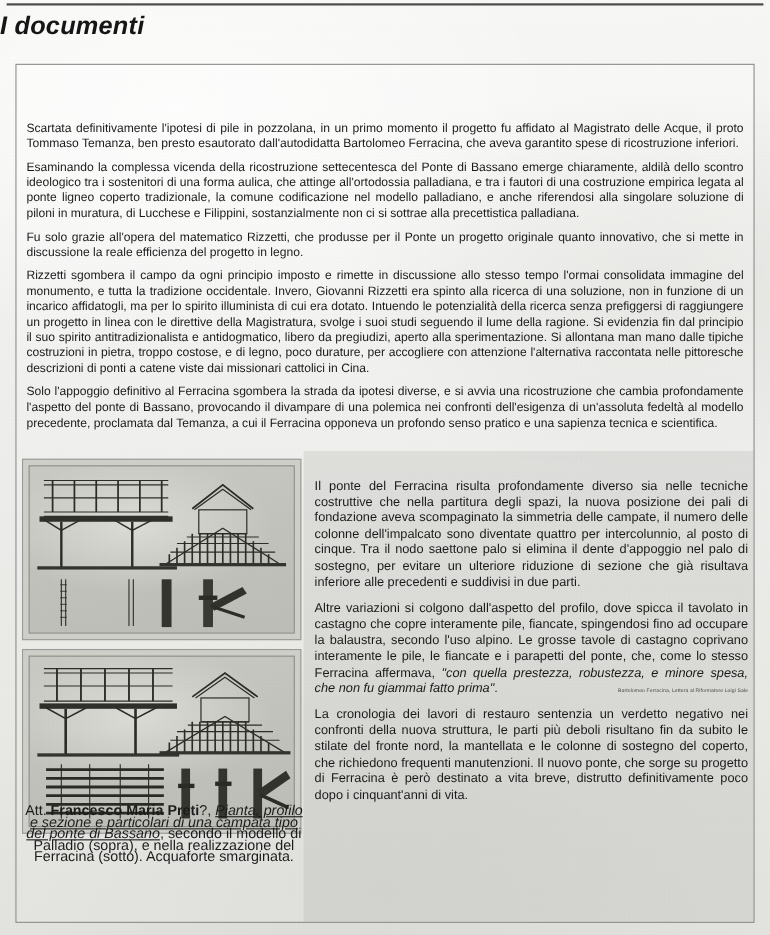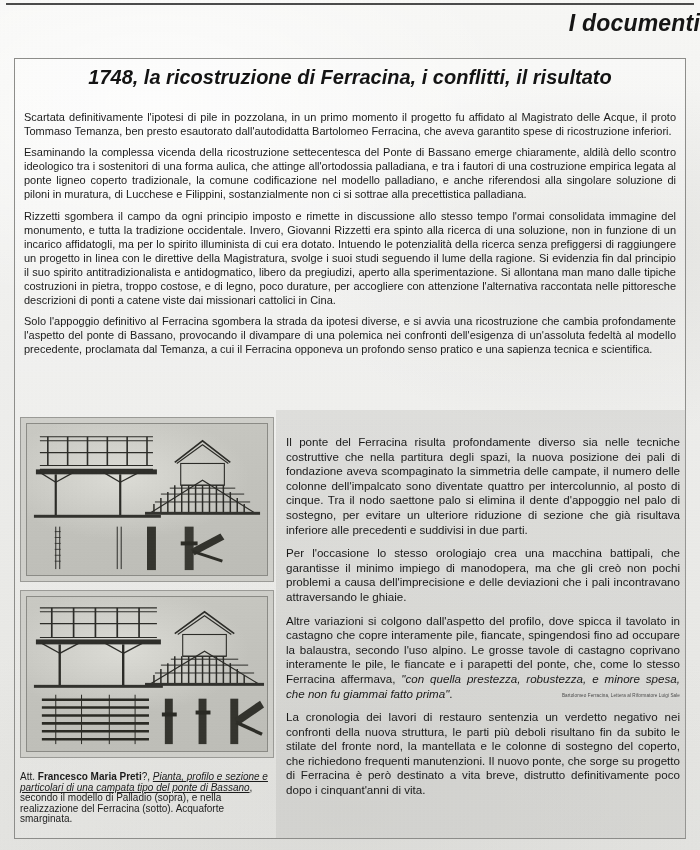--- a/index.html
+++ b/index.html
@@ -35,21 +35,21 @@
     right: 6px;
     height: 2px;
     background: #4c4c4c;
   }
 
   .doc-title {
     position: absolute;
     top: 10px;
     left: 0;
     width: 700px;
-    text-align: right;
+    text-align: left;
     font-style: italic;
     font-weight: bold;
     font-size: 23px;
     letter-spacing: 0.2px;
     color: #161616;
   }
 
   .frame {
     position: absolute;
     left: 14px;
@@ -123,26 +123,26 @@
     border: 1px solid #8b8b86;
     background:
       radial-gradient(ellipse 180px 90px at 40% 35%, rgba(226,226,220,0.8), rgba(255,255,255,0) 70%),
       linear-gradient(170deg, #c9c9c3 0%, #c2c2bc 50%, #bdbdb7 100%);
   }
   .plate svg { position: absolute; inset: 5px; width: calc(100% - 10px); height: calc(100% - 10px); }
 
   .caption {
     position: absolute;
     left: 20px;
-    top: 772px;
+    top: 732px;
     width: 258px;
-    font-size: 10px;
+    font-size: 13px;
     line-height: 10.6px;
     color: #1c1c1c;
-    text-align: left;
+    text-align: center;
   }
   .caption .att { font-weight: normal; }
   .caption b { font-weight: bold; }
   .caption u { text-decoration: underline; font-style: italic; }
   .caption .src { display: block; margin-top: 3px; }
 
   .right-col {
     position: absolute;
     left: 286px;
     top: 435px;
@@ -182,25 +182,25 @@
 <body>
 
 <div class="page">
 
   <div class="top-rule"></div>
 
   <div class="doc-title">I documenti</div>
 
   <div class="frame"></div>
 
-  <div class="section-title">1748, la ricostruzione di Ferracina, i conflitti, il risultato</div>
 
   <div class="article">
     <p>Scartata definitivamente l'ipotesi di pile in pozzolana, in un primo momento il progetto fu affidato al Magistrato delle Acque, il proto Tommaso Temanza, ben presto esautorato dall'autodidatta Bartolomeo Ferracina, che aveva garantito spese di ricostruzione inferiori.</p>
     <p>Esaminando la complessa vicenda della ricostruzione settecentesca del Ponte di Bassano emerge chiaramente, aldilà dello scontro ideologico tra i sostenitori di una forma aulica, che attinge all'ortodossia palladiana, e tra i fautori di una costruzione empirica legata al ponte ligneo coperto tradizionale, la comune codificazione nel modello palladiano, e anche riferendosi alla singolare soluzione di piloni in muratura, di Lucchese e Filippini, sostanzialmente non ci si sottrae alla precettistica palladiana.</p>
+    <p>Fu solo grazie all'opera del matematico Rizzetti, che produsse per il Ponte un progetto originale quanto innovativo, che si mette in discussione la reale efficienza del progetto in legno.</p>
     <p>Rizzetti sgombera il campo da ogni principio imposto e rimette in discussione allo stesso tempo l'ormai consolidata immagine del monumento, e tutta la tradizione occidentale. Invero, Giovanni Rizzetti era spinto alla ricerca di una soluzione, non in funzione di un incarico affidatogli, ma per lo spirito illuminista di cui era dotato. Intuendo le potenzialità della ricerca senza prefiggersi di raggiungere un progetto in linea con le direttive della Magistratura, svolge i suoi studi seguendo il lume della ragione. Si evidenzia fin dal principio il suo spirito antitradizionalista e antidogmatico, libero da pregiudizi, aperto alla sperimentazione. Si allontana man mano dalle tipiche costruzioni in pietra, troppo costose, e di legno, poco durature, per accogliere con attenzione l'alternativa raccontata nelle pittoresche descrizioni di ponti a catene viste dai missionari cattolici in Cina.</p>
     <p>Solo l'appoggio definitivo al Ferracina sgombera la strada da ipotesi diverse, e si avvia una ricostruzione che cambia profondamente l'aspetto del ponte di Bassano, provocando il divampare di una polemica nei confronti dell'esigenza di un'assoluta fedeltà al modello precedente, proclamata dal Temanza, a cui il Ferracina opponeva un profondo senso pratico e una sapienza tecnica e scientifica.</p>
   </div>
 
   <div class="shade-panel"></div>
 
   <div class="plates">
 
     <div class="plate one">
       <div class="plate-inner"></div>
@@ -375,19 +375,18 @@
     </div>
 
   </div>
 
   <div class="caption">
     <span class="att">Att. </span><b>Francesco Maria Preti</b><span>?, </span><u>Pianta, profilo e sezione e particolari di una campata tipo del ponte di Bassano</u><span>, secondo il modello di Palladio (sopra), e nella realizzazione del Ferracina (sotto). Acquaforte smarginata.</span>
   </div>
 
   <div class="right-col">
     <p>Il ponte del Ferracina  risulta profondamente diverso sia nelle tecniche costruttive che nella partitura degli spazi, la nuova posizione dei pali di fondazione aveva scompaginato la simmetria delle campate, il numero delle colonne dell'impalcato sono diventate quattro per intercolunnio, al posto di cinque. Tra il nodo saettone palo si elimina il dente d'appoggio nel palo di sostegno, per evitare un ulteriore riduzione di sezione che già risultava inferiore alle precedenti e suddivisi in due parti.</p>
-    <p>Per l'occasione lo stesso orologiajo crea una macchina battipali, che garantisse il minimo impiego di manodopera, ma che gli creò non pochi problemi a causa dell'imprecisione e delle deviazioni che i pali incontravano attraversando le ghiaie.</p>
     <p><span>Altre variazioni si colgono dall'aspetto del profilo, dove spicca il tavolato in castagno che copre interamente pile, fiancate, spingendosi fino ad occupare la balaustra, secondo l'uso alpino. Le grosse tavole di castagno coprivano interamente le pile, le fiancate e i parapetti del ponte, che, come lo stesso Ferracina affermava, </span><i>"con quella prestezza, robustezza, e minore spesa, che non fu giammai fatto prima"</i><span>.</span><span class="quote-attr">Bartolomeo Ferracina, Lettera al Riformatore Luigi Sale</span></p>
     <p>La cronologia dei lavori di restauro sentenzia un verdetto negativo nei confronti della nuova struttura, le parti più deboli risultano fin da subito le stilate del fronte nord, la mantellata e le colonne di sostegno del coperto, che richiedono frequenti manutenzioni.   Il nuovo ponte, che sorge su progetto di Ferracina è però destinato a vita breve, distrutto definitivamente poco dopo i cinquant'anni di vita.</p>
   </div>
 
   <div class="grain"></div>
 </div>
 
 </body></html>

